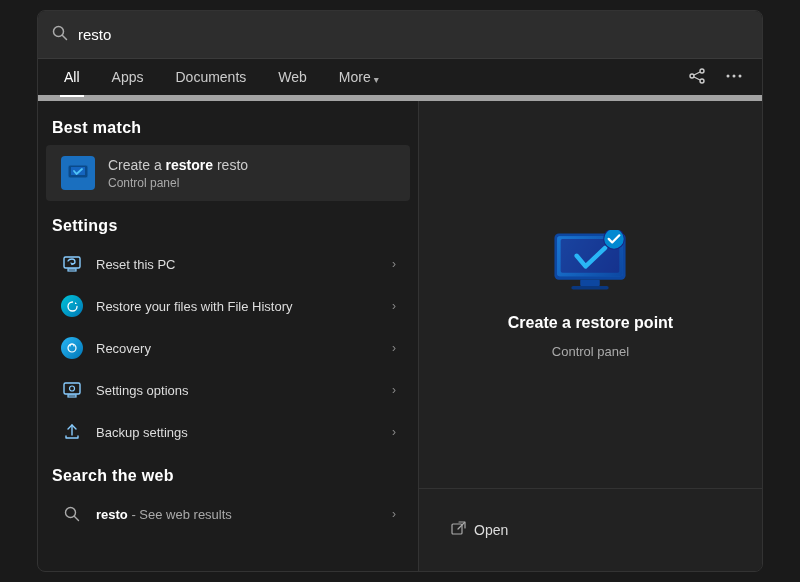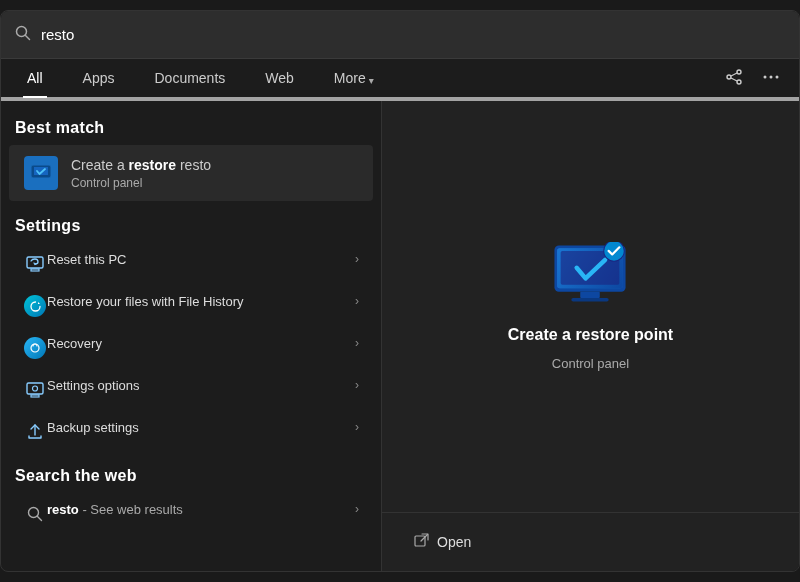--- a/index.html
+++ b/index.html
@@ -7,21 +7,21 @@
       width: 800px;
       height: 582px;
       background: #1a1a1a;
       font-family: 'Segoe UI', Arial, sans-serif;
       overflow: hidden;
       display: flex;
       align-items: center;
       justify-content: center;
     }
     .search-panel {
-      width: 800px;
+      width: 726px;
       height: 562px;
       background: #1c1c1c;
       border-radius: 8px;
       overflow: hidden;
       display: flex;
       flex-direction: column;
       border: 1px solid #333;
     }
     
     .search-bar {
@@ -47,22 +47,22 @@
       flex: 1;
       font-family: 'Segoe UI', Arial, sans-serif;
     }
     
     .nav-tabs {
       display: flex;
       align-items: center;
       background: #1c1c1c;
       padding: 0 14px;
       height: 42px;
-      gap: 16px;
-      border-bottom: 4px solid #a3a3a3;
+      gap: 8px;
+      border-bottom: 6px solid #a3a3a3;
       position: relative;
     }
     .nav-tab {
       color: #ccc;
       font-size: 14px;
       padding: 6px 12px;
       cursor: pointer;
       border-radius: 4px;
       position: relative;
     }
@@ -143,20 +143,22 @@
     }
     .best-match-subtitle {
       color: #aaa;
       font-size: 12px;
     }
     .highlight { color: #fff; font-weight: 700; }
     .normal { color: #ccc; }
     
     .list-item {
       display: flex;
+      align-items: center;
+      gap: 12px;
       padding: 9px 14px;
       cursor: pointer;
       position: relative;
       margin: 0 8px;
       border-radius: 4px;
     }
     .list-icon {
       width: 24px;
       height: 24px;
       flex-shrink: 0;
@@ -204,21 +206,21 @@
       text-align: center;
     }
     .detail-subtitle {
       color: #aaa;
       font-size: 13px;
       text-align: center;
     }
     .detail-actions {
       width: 100%;
       border-top: 1px solid #333;
-      padding: 12px 20px;
+      padding: 24px 20px;
     }
     .detail-action-btn {
       display: flex;
       align-items: center;
       gap: 8px;
       padding: 8px 12px;
       border-radius: 4px;
       cursor: pointer;
       color: #ddd;
       font-size: 14px;

